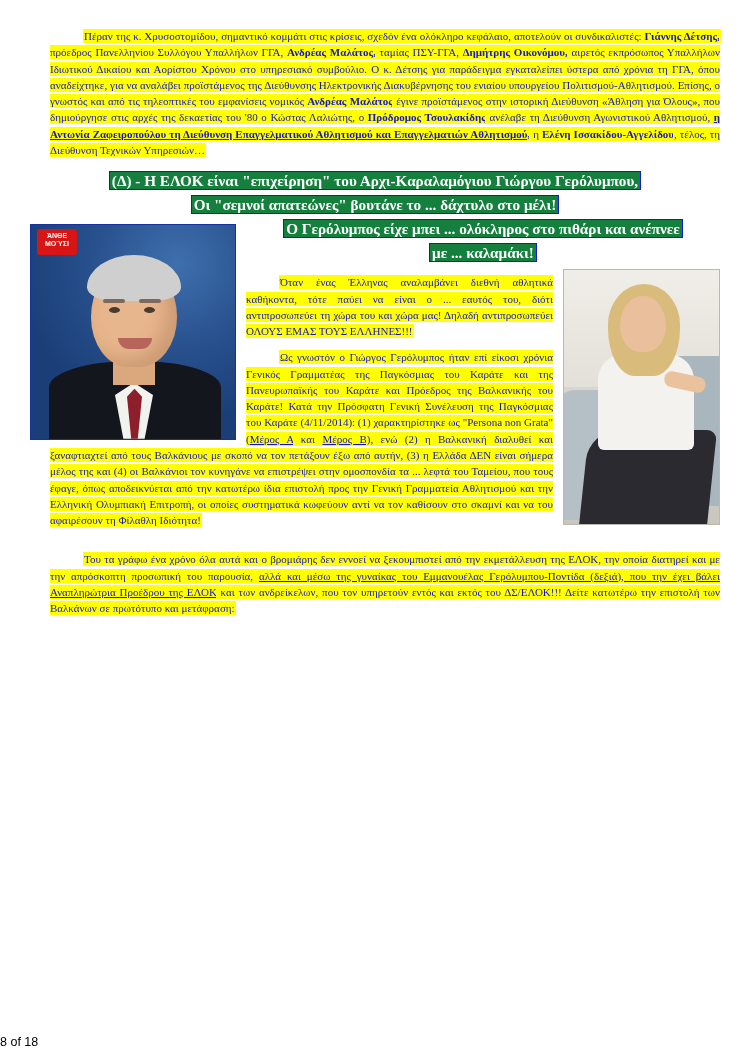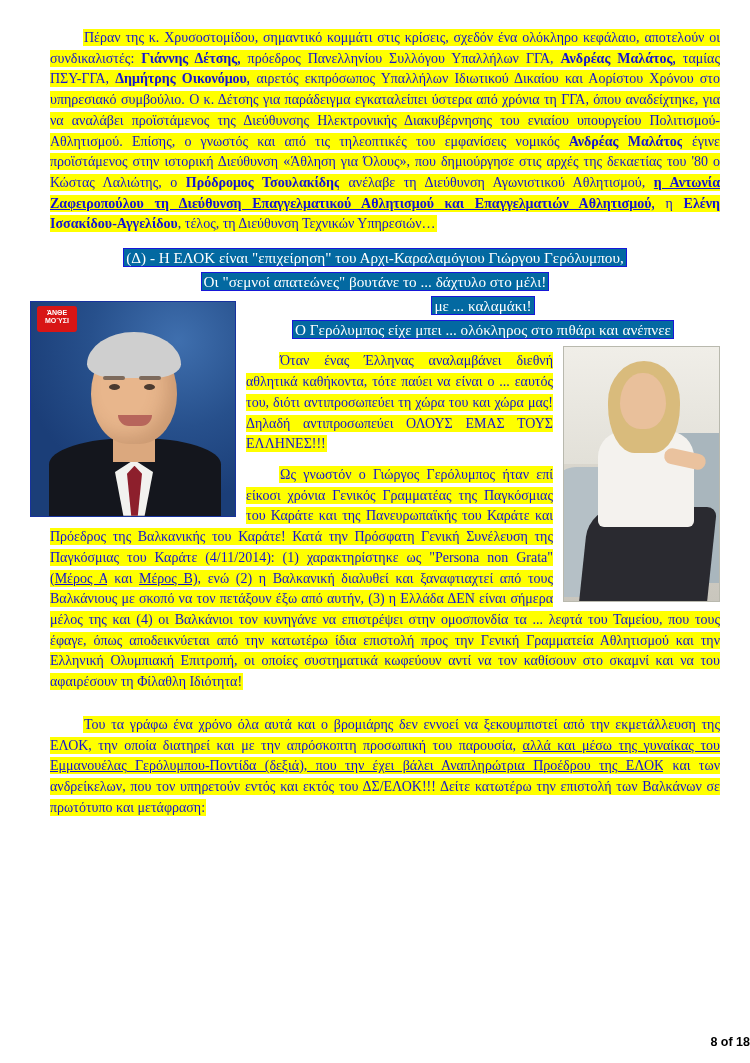--- a/index.html
+++ b/index.html
@@ -17,21 +17,21 @@
   }
   .page {
     position: relative;
     width: 750px;
     height: 1063px;
     box-sizing: border-box;
     padding: 28px 30px 0 30px;
   }
   
   .para {
-    font-size: 14px;
+    font-size: 11px;
     line-height: 1.48;
     text-align: justify;
     color: #1414d2;
     margin: 0;
     padding-left: 20px;
   }
   .para .hl {
     background: #ffff00;
     box-shadow: 0 0 0 1px #ffff00;
   }
@@ -45,23 +45,23 @@
   
   .blueblock {
     margin-top: 12px;
     color: #ffffff;
     background: transparent;
     text-align: center;
     font-size: 15.2px;
     line-height: 1.5;
   }
   .blueblock .bl {
-    background: #0369a1;
+    background: #15803d;
     color: #ffffff;
-    font-weight: normal;
+    font-weight: bold;
     padding: 0 2px;
     box-shadow: 0 0 0 1px #1717d8;
   }
   .blueline { display: block; margin: 1px 0; }
 
   
   .photo-left {
     float: left;
     width: 204px;
     height: 214px;
@@ -193,25 +193,25 @@
   }
   .pr-arm {
     position: absolute; left: 100px; top: 104px; width: 42px; height: 16px;
     background: #eac29e; border-radius: 10px; transform: rotate(12deg);
   }
 
   
   .footer {
     position: absolute;
     left: 0; right: 0; bottom: 14px;
-    text-align: right;
+    text-align: left;
     font-family: "Liberation Sans", sans-serif;
     font-size: 12.5px;
     color: #000000;
-    font-weight: bold;
+    font-weight: normal;
   }
   .clearfix::after { content: ""; display: block; clear: both; }
   .tight { margin-top: 10px; }
 </style>
 </head>
 <body>
 
 <div class="page">
 
   <p class="para indent" id="sec1"><span class="hl">Πέραν της κ. Χρυσοστομίδου, σημαντικό κομμάτι στις κρίσεις, σχεδόν ένα ολόκληρο κεφάλαιο, αποτελούν οι συνδικαλιστές: </span><span class="hl b">Γιάννης Δέτσης,</span><span class="hl"> πρόεδρος Πανελληνίου Συλλόγου Υπαλλήλων ΓΓΑ, </span><span class="hl b">Ανδρέας Μαλάτος,</span><span class="hl"> ταμίας ΠΣΥ-ΓΓΑ, </span><span class="hl b">Δημήτρης Οικονόμου,</span><span class="hl"> αιρετός εκπρόσωπος Υπαλλήλων Ιδιωτικού Δικαίου και Αορίστου Χρόνου στο υπηρεσιακό συμβούλιο. Ο κ. Δέτσης για παράδειγμα εγκαταλείπει ύστερα από χρόνια τη ΓΓΑ, όπου αναδείχτηκε, για να αναλάβει προϊστάμενος της Διεύθυνσης Ηλεκτρονικής Διακυβέρνησης του ενιαίου υπουργείου Πολιτισμού-Αθλητισμού. Επίσης, ο γνωστός και από τις τηλεοπτικές του εμφανίσεις νομικός </span><span class="hl b">Ανδρέας Μαλάτος</span><span class="hl"> έγινε προϊστάμενος στην ιστορική Διεύθυνση «Άθληση για Όλους», που δημιούργησε στις αρχές της δεκαετίας του '80 ο Κώστας Λαλιώτης, ο </span><span class="hl b">Πρόδρομος Τσουλακίδης</span><span class="hl"> ανέλαβε τη Διεύθυνση Αγωνιστικού Αθλητισμού, </span><span class="hl b u">η Αντωνία Ζαφειροπούλου τη Διεύθυνση Επαγγελματικού Αθλητισμού και Επαγγελματιών Αθλητισμού,</span><span class="hl"> η </span><span class="hl b">Ελένη Ισσακίδου-Αγγελίδου</span><span class="hl">, τέλος, τη Διεύθυνση Τεχνικών Υπηρεσιών…</span></p>
@@ -234,22 +234,22 @@
     <div class="pl-head"></div>
     <div class="pl-hair"></div>
     <div class="pl-brow1"></div>
     <div class="pl-brow2"></div>
     <div class="pl-eye1"></div>
     <div class="pl-eye2"></div>
     <div class="pl-mouth"></div>
   </div>
 
   <div class="blueblock" style="margin-top:0">
+    <span class="blueline"><span class="bl">Ο Γερόλυμπος είχε μπει ... ολόκληρος στο πιθάρι και ανέπνεε</span></span>
     <span class="blueline"><span class="bl">με ... καλαμάκι!</span></span>
-    <span class="blueline"><span class="bl">Ο Γερόλυμπος είχε μπει ... ολόκληρος στο πιθάρι και ανέπνεε</span></span>
   </div>
 
   <div class="photo-right">
     <div class="pr-bg"></div>
     <div class="pr-wall"></div>
     <div class="pr-chair"></div>
     <div class="pr-chair2"></div>
     <div class="pr-legs"></div>
     <div class="pr-body"></div>
     <div class="pr-arm"></div>

